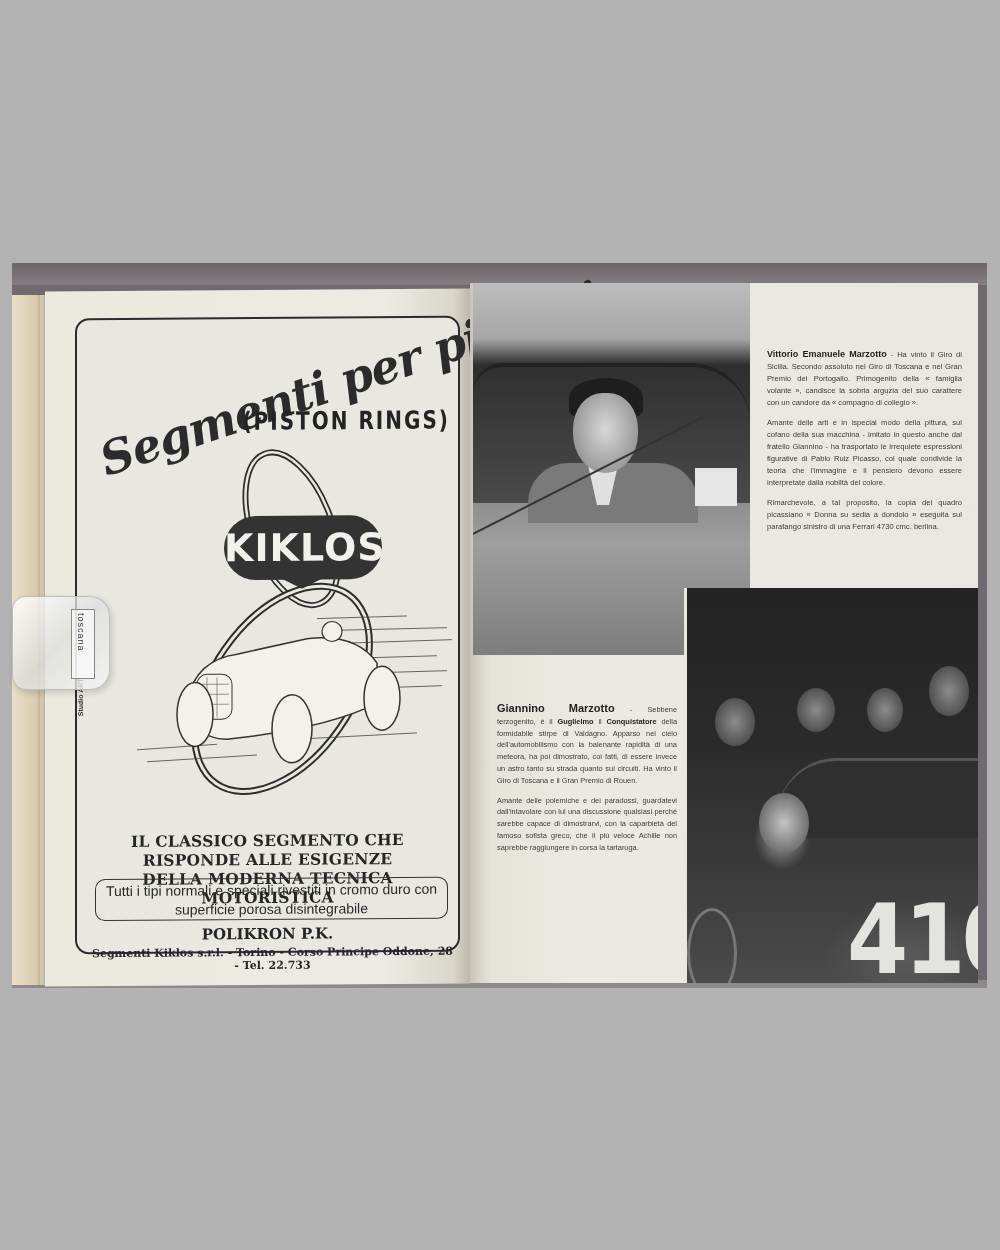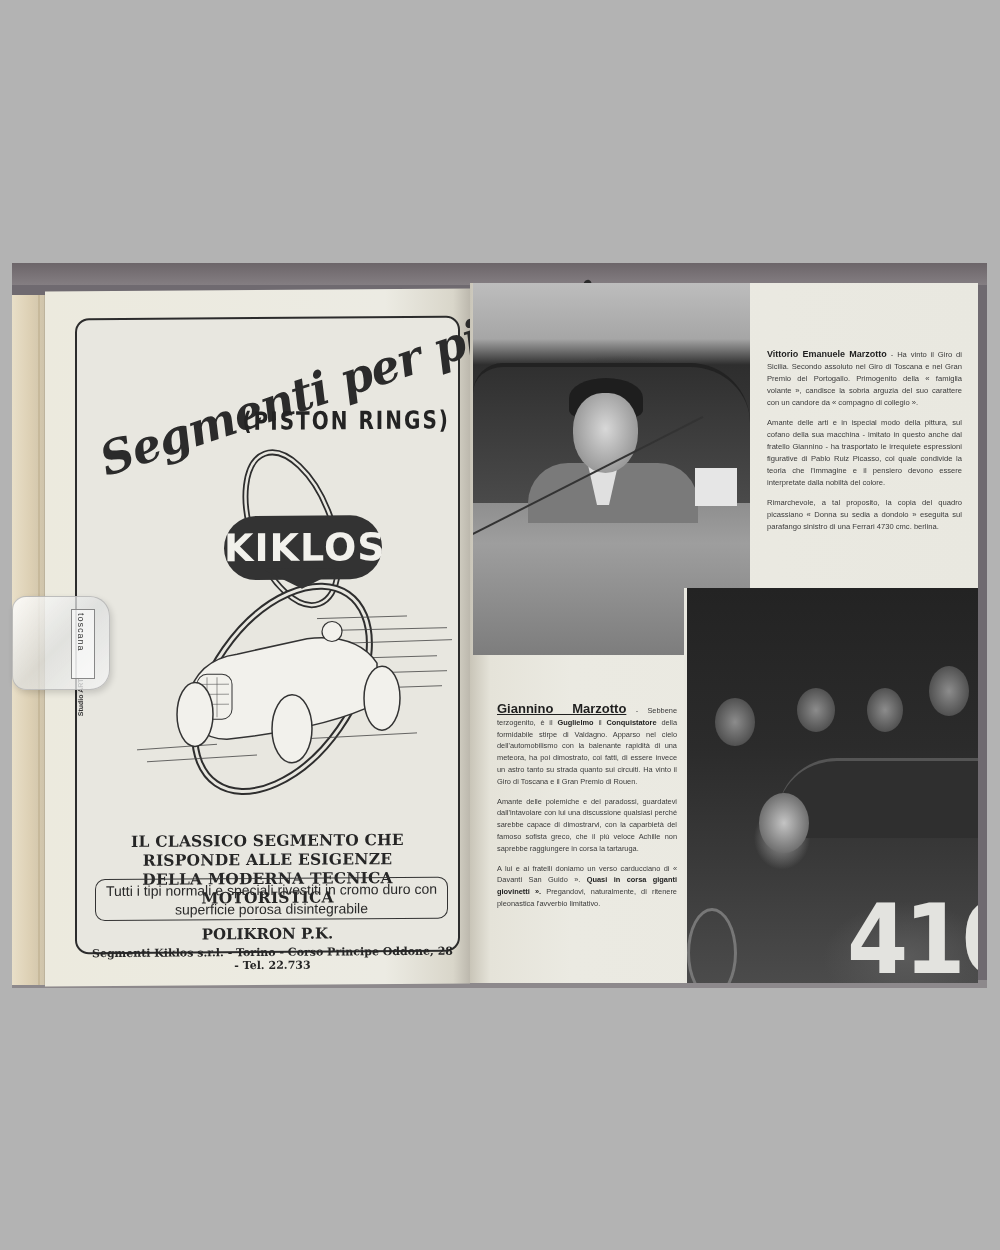--- a/index.html
+++ b/index.html
@@ -182,21 +182,21 @@
   .photo2 .wheel {
     position: absolute; left: 0; top: 320px; width: 50px; height: 90px;
     border: 3px solid #777; border-radius: 50%;
   }
 
   .text-giannino {
     position: absolute; left: 27px; top: 420px; width: 180px;
     font-size: 7.4px; line-height: 11.8px; color: #3a3a3a; text-align: justify;
   }
   .text-giannino p { margin-bottom: 8px; }
-  .text-giannino .name { font-size: 13px; word-spacing: 8px; text-decoration: underline; }
+  .text-giannino .name { font-size: 11px; word-spacing: 8px; }
   b.emph { color: #1f1f1f; }
 </style>
 </head>
 <body>
 
 <div class="book-shadow"></div>
 <div class="top-band"></div>
 <div class="bottom-band"></div>
 <div class="cover-edge"></div>
 
@@ -290,15 +290,14 @@
     <div class="person" style="left:242px;top:78px;width:40px;height:50px;"></div>
     <div class="car-roof"></div>
     <div class="person" style="left:72px;top:205px;width:50px;height:60px;background:radial-gradient(#c4c4c4,#6a6a6a 75%);"></div>
     <div class="wheel"></div>
     <div class="num">410</div>
   </div>
 
   <div class="text-giannino">
     <p><span class="name">Giannino Marzotto</span> <span>- Sebbene terzogenito, è il </span><b class="emph">Guglielmo</b><span> il </span><b class="emph">Conquistatore</b><span> della formidabile stirpe di Valdagno. Apparso nel cielo dell'automobilismo con la balenante rapidità di una meteora, ha poi dimostrato, coi fatti, di essere invece un astro tanto su strada quanto sui circuiti. Ha vinto il Giro di Toscana e il Gran Premio di Rouen.</span></p>
     <p>Amante delle polemiche e dei paradossi, guardatevi dall'intavolare con lui una discussione qualsiasi perché sarebbe capace di dimostrarvi, con la caparbietà del famoso sofista greco, che il più veloce Achille non saprebbe raggiungere in corsa la tartaruga.</p>
-    <p><span>A lui e ai fratelli doniamo un verso carducciano di « Davanti San Guido ». </span><b class="emph">Quasi in corsa giganti giovinetti ».</b><span> Pregandovi, naturalmente, di ritenere pleonastica l'avverbio limitativo.</span></p>
   </div>
 </div>
 
 </body></html>

